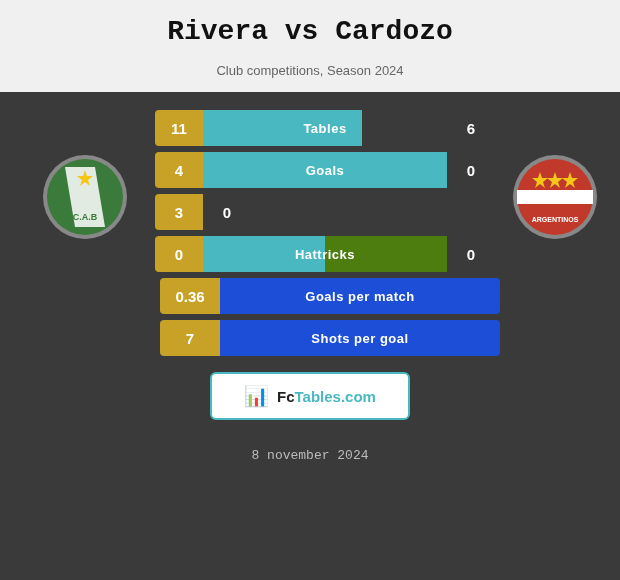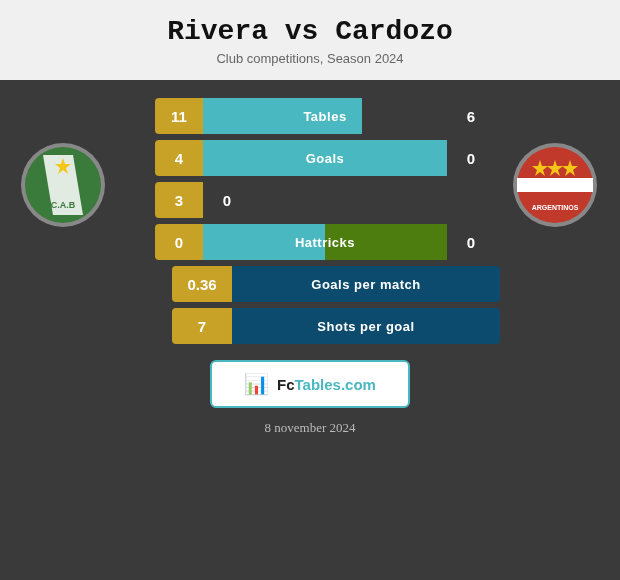--- a/index.html
+++ b/index.html
@@ -19,21 +19,21 @@
       flex: 1;
       display: flex;
       flex-direction: column;
       align-items: center;
       padding: 18px 10px 10px 10px;
       position: relative;
     }
     
     .team-logo-left {
       position: absolute;
-      left: 18px;
+      left: 40px;
       top: 60px;
       width: 90px;
       height: 90px;
     }
     .team-logo-right {
       position: absolute;
       right: 20px;
       top: 60px;
       width: 90px;
       height: 90px;
@@ -106,26 +106,25 @@
       color: #fff;
       font-weight: bold;
       font-size: 15px;
       width: 60px;
       height: 36px;
       display: flex;
       align-items: center;
       justify-content: center;
       border-radius: 4px 0 0 4px;
       flex-shrink: 0;
-      margin-left: 12px;
     }
     .stat-bar-single {
       flex: 1;
       height: 36px;
-      background: #0c4a6e;
+      background: #1d4ed8;
       display: flex;
       align-items: center;
       justify-content: center;
       border-radius: 0 4px 4px 0;
     }
     .stat-label-single {
       color: #fff;
       font-size: 13px;
       font-weight: bold;
       letter-spacing: 0.5px;
@@ -148,21 +147,21 @@
       gap: 6px;
       align-items: center;
       width: 100%;
     }
   </style>
 </head>
 <body>
 
 <div style="background:#f0f0f0; width:620px; text-align:center; padding:16px 0 0 0;">
   <div style="font-size:28px; font-weight:bold; color:#111; font-family:Liberation Mono, monospace;">Rivera vs Cardozo</div>
-  <div style="font-size:13px; color:#666; margin-top:4px; padding-bottom:14px; font-family:Arial,sans-serif;">Club competitions, Season 2024</div>
+  <div style="font-size:13px; color:#666; margin-top:16px; padding-bottom:14px; font-family:Arial,sans-serif;">Club competitions, Season 2024</div>
 </div>
 
 <div class="main-content">
 
   <div class="team-logo-left">
     <svg viewBox="0 0 90 90" width="90" height="90">
       <ellipse cx="45" cy="45" rx="42" ry="42" fill="#888"></ellipse>
       <ellipse cx="45" cy="45" rx="38" ry="38" fill="#3a7a3a"></ellipse>
 
       <polygon points="25,15 55,15 65,75 35,75" fill="#fff" opacity="0.85"></polygon>
@@ -235,14 +234,14 @@
       </div>
     </div>
 
   </div>
 
   <div class="fctables-banner" style="margin-top:16px;">
     <span style="font-size:20px;">📊</span>
     <span style="font-size:15px; font-weight:bold; color:#222; font-family:Arial,sans-serif;">Fc<span style="color:#4ab8c1;margin-top:12px;">Tables.com</span></span>
   </div>
 
-  <div style="color:#bbb; font-size:13px; margin-top:12px; font-family:Liberation Serif, serif;">8 november 2024</div>
+  <div style="color:#bbb; font-size:13px; margin-top:28px; font-family:Liberation Mono, monospace;">8 november 2024</div>
 </div>
 
 </body></html>

